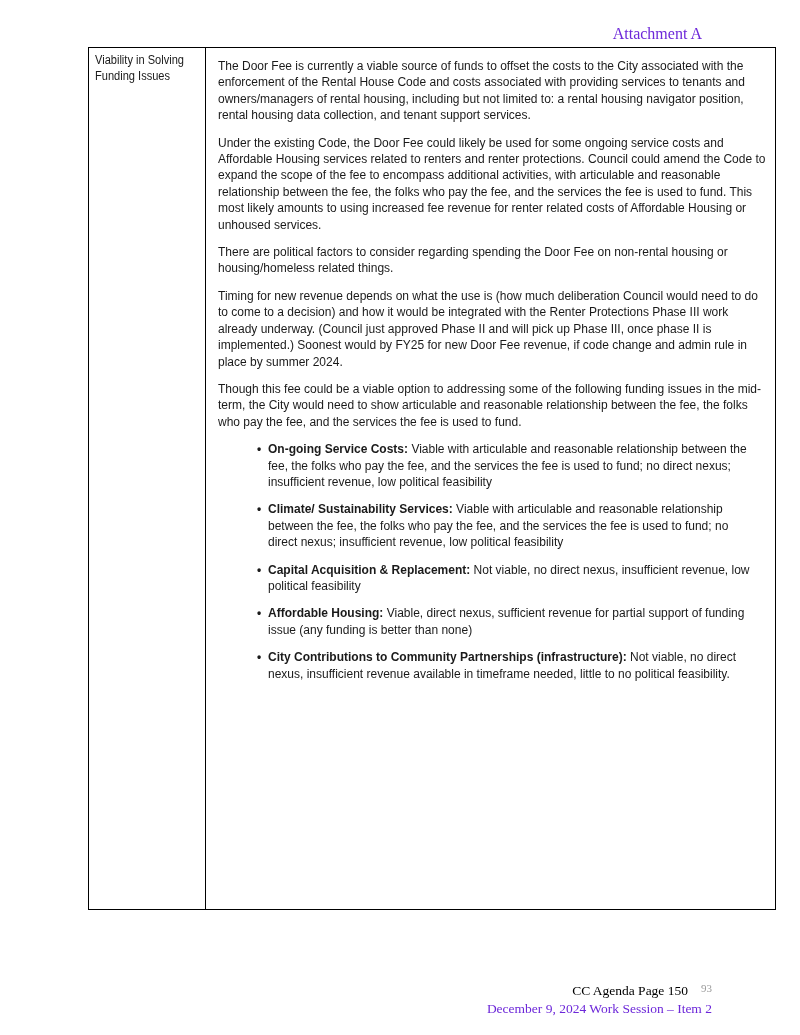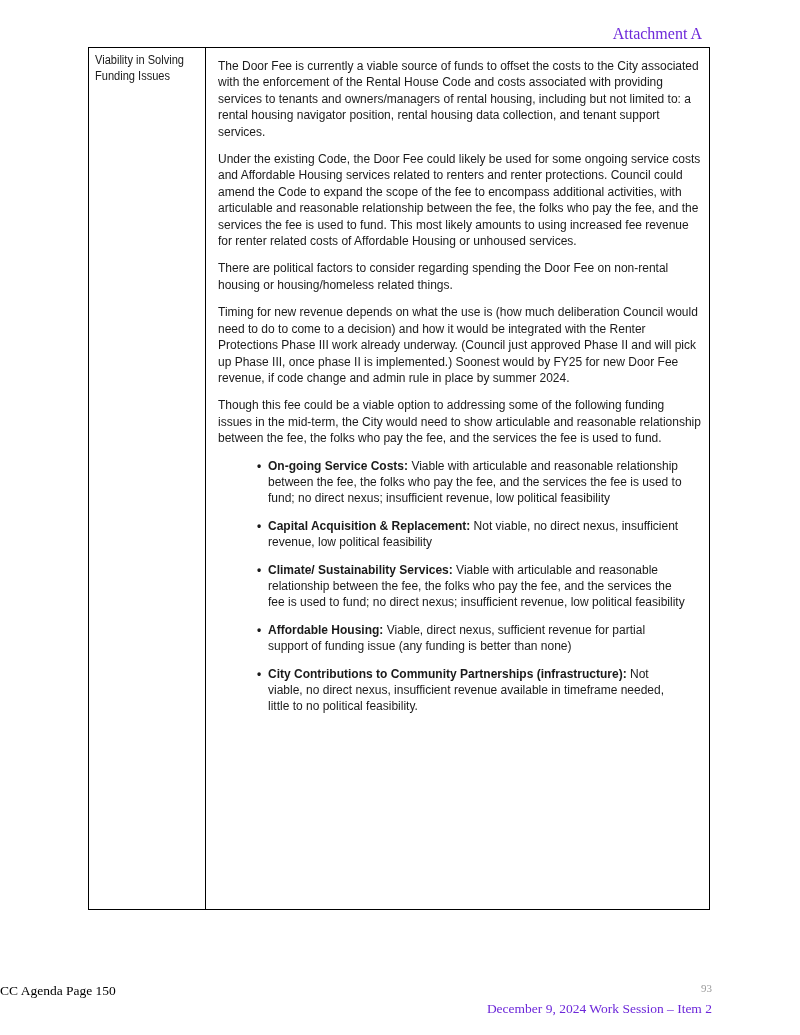--- a/index.html
+++ b/index.html
@@ -19,21 +19,21 @@
     right: 98px;
     font-family: "Liberation Serif", serif;
     font-size: 16px;
     color: #6d28d9;
   }
 
   .doc-table {
     position: absolute;
     left: 88px;
     top: 47px;
-    width: 622px;
+    width: 688px;
     min-height: 863px;
     border: 1.5px solid #000;
     box-sizing: border-box;
     display: flex;
     align-items: stretch;
   }
 
   .row-header-cell {
     width: 117px;
     flex: 0 0 117px;
@@ -78,21 +78,21 @@
     top: 0;
     font-weight: bold;
   }
   .bullet-label { font-weight: bold; }
 
   .footer-center {
     position: absolute;
     top: 983px;
     left: 0;
     width: 688px;
-    text-align: left;
+    text-align: right;
     font-family: "Liberation Serif", serif;
     font-size: 13.5px;
     color: #000;
   }
   .footer-page-number {
     position: absolute;
     top: 982px;
     right: 88px;
     font-family: Liberation Serif, serif;
     font-size: 11px;
@@ -126,26 +126,26 @@
     <p>There are political factors to consider regarding spending the Door Fee on non-rental housing or housing/homeless related things.</p>
     <p>Timing for new revenue depends on what the use is (how much deliberation Council would need to do to come to a decision) and how it would be integrated with the Renter Protections Phase III work already underway. (Council just approved Phase II and will pick up Phase III, once phase II is implemented.) Soonest would by FY25 for new Door Fee revenue, if code change and admin rule in place by summer 2024.</p>
     <p>Though this fee could be a viable option to addressing some of the following funding issues in the mid-term, the City would need to show articulable and reasonable relationship between the fee, the folks who pay the fee, and the services the fee is used to fund.</p>
 
     <ul class="viability-list">
       <li>
         <span class="bullet-label">On-going Service Costs:</span>
         <span>Viable with articulable and reasonable relationship between the fee, the folks who pay the fee, and the services the fee is used to fund; no direct nexus; insufficient revenue, low political feasibility</span>
       </li>
       <li>
+        <span class="bullet-label">Climate/ Sustainability Services:</span>
+        <span>Viable with articulable and reasonable relationship between the fee, the folks who pay the fee, and the services the fee is used to fund; no direct nexus; insufficient revenue, low political feasibility</span>
+      </li>
+      <li>
         <span class="bullet-label">Capital Acquisition &amp; Replacement:</span>
         <span>Not viable, no direct nexus, insufficient revenue, low political feasibility</span>
-      </li>
-      <li>
-        <span class="bullet-label">Climate/ Sustainability Services:</span>
-        <span>Viable with articulable and reasonable relationship between the fee, the folks who pay the fee, and the services the fee is used to fund; no direct nexus; insufficient revenue, low political feasibility</span>
       </li>
       <li>
         <span class="bullet-label">Affordable Housing:</span>
         <span>Viable, direct nexus, sufficient revenue for partial support of funding issue (any funding is better than none)</span>
       </li>
       <li>
         <span class="bullet-label">City Contributions to Community Partnerships (infrastructure):</span>
         <span>Not viable, no direct nexus, insufficient revenue available in timeframe needed, little to no political feasibility.</span>
       </li>
     </ul>

